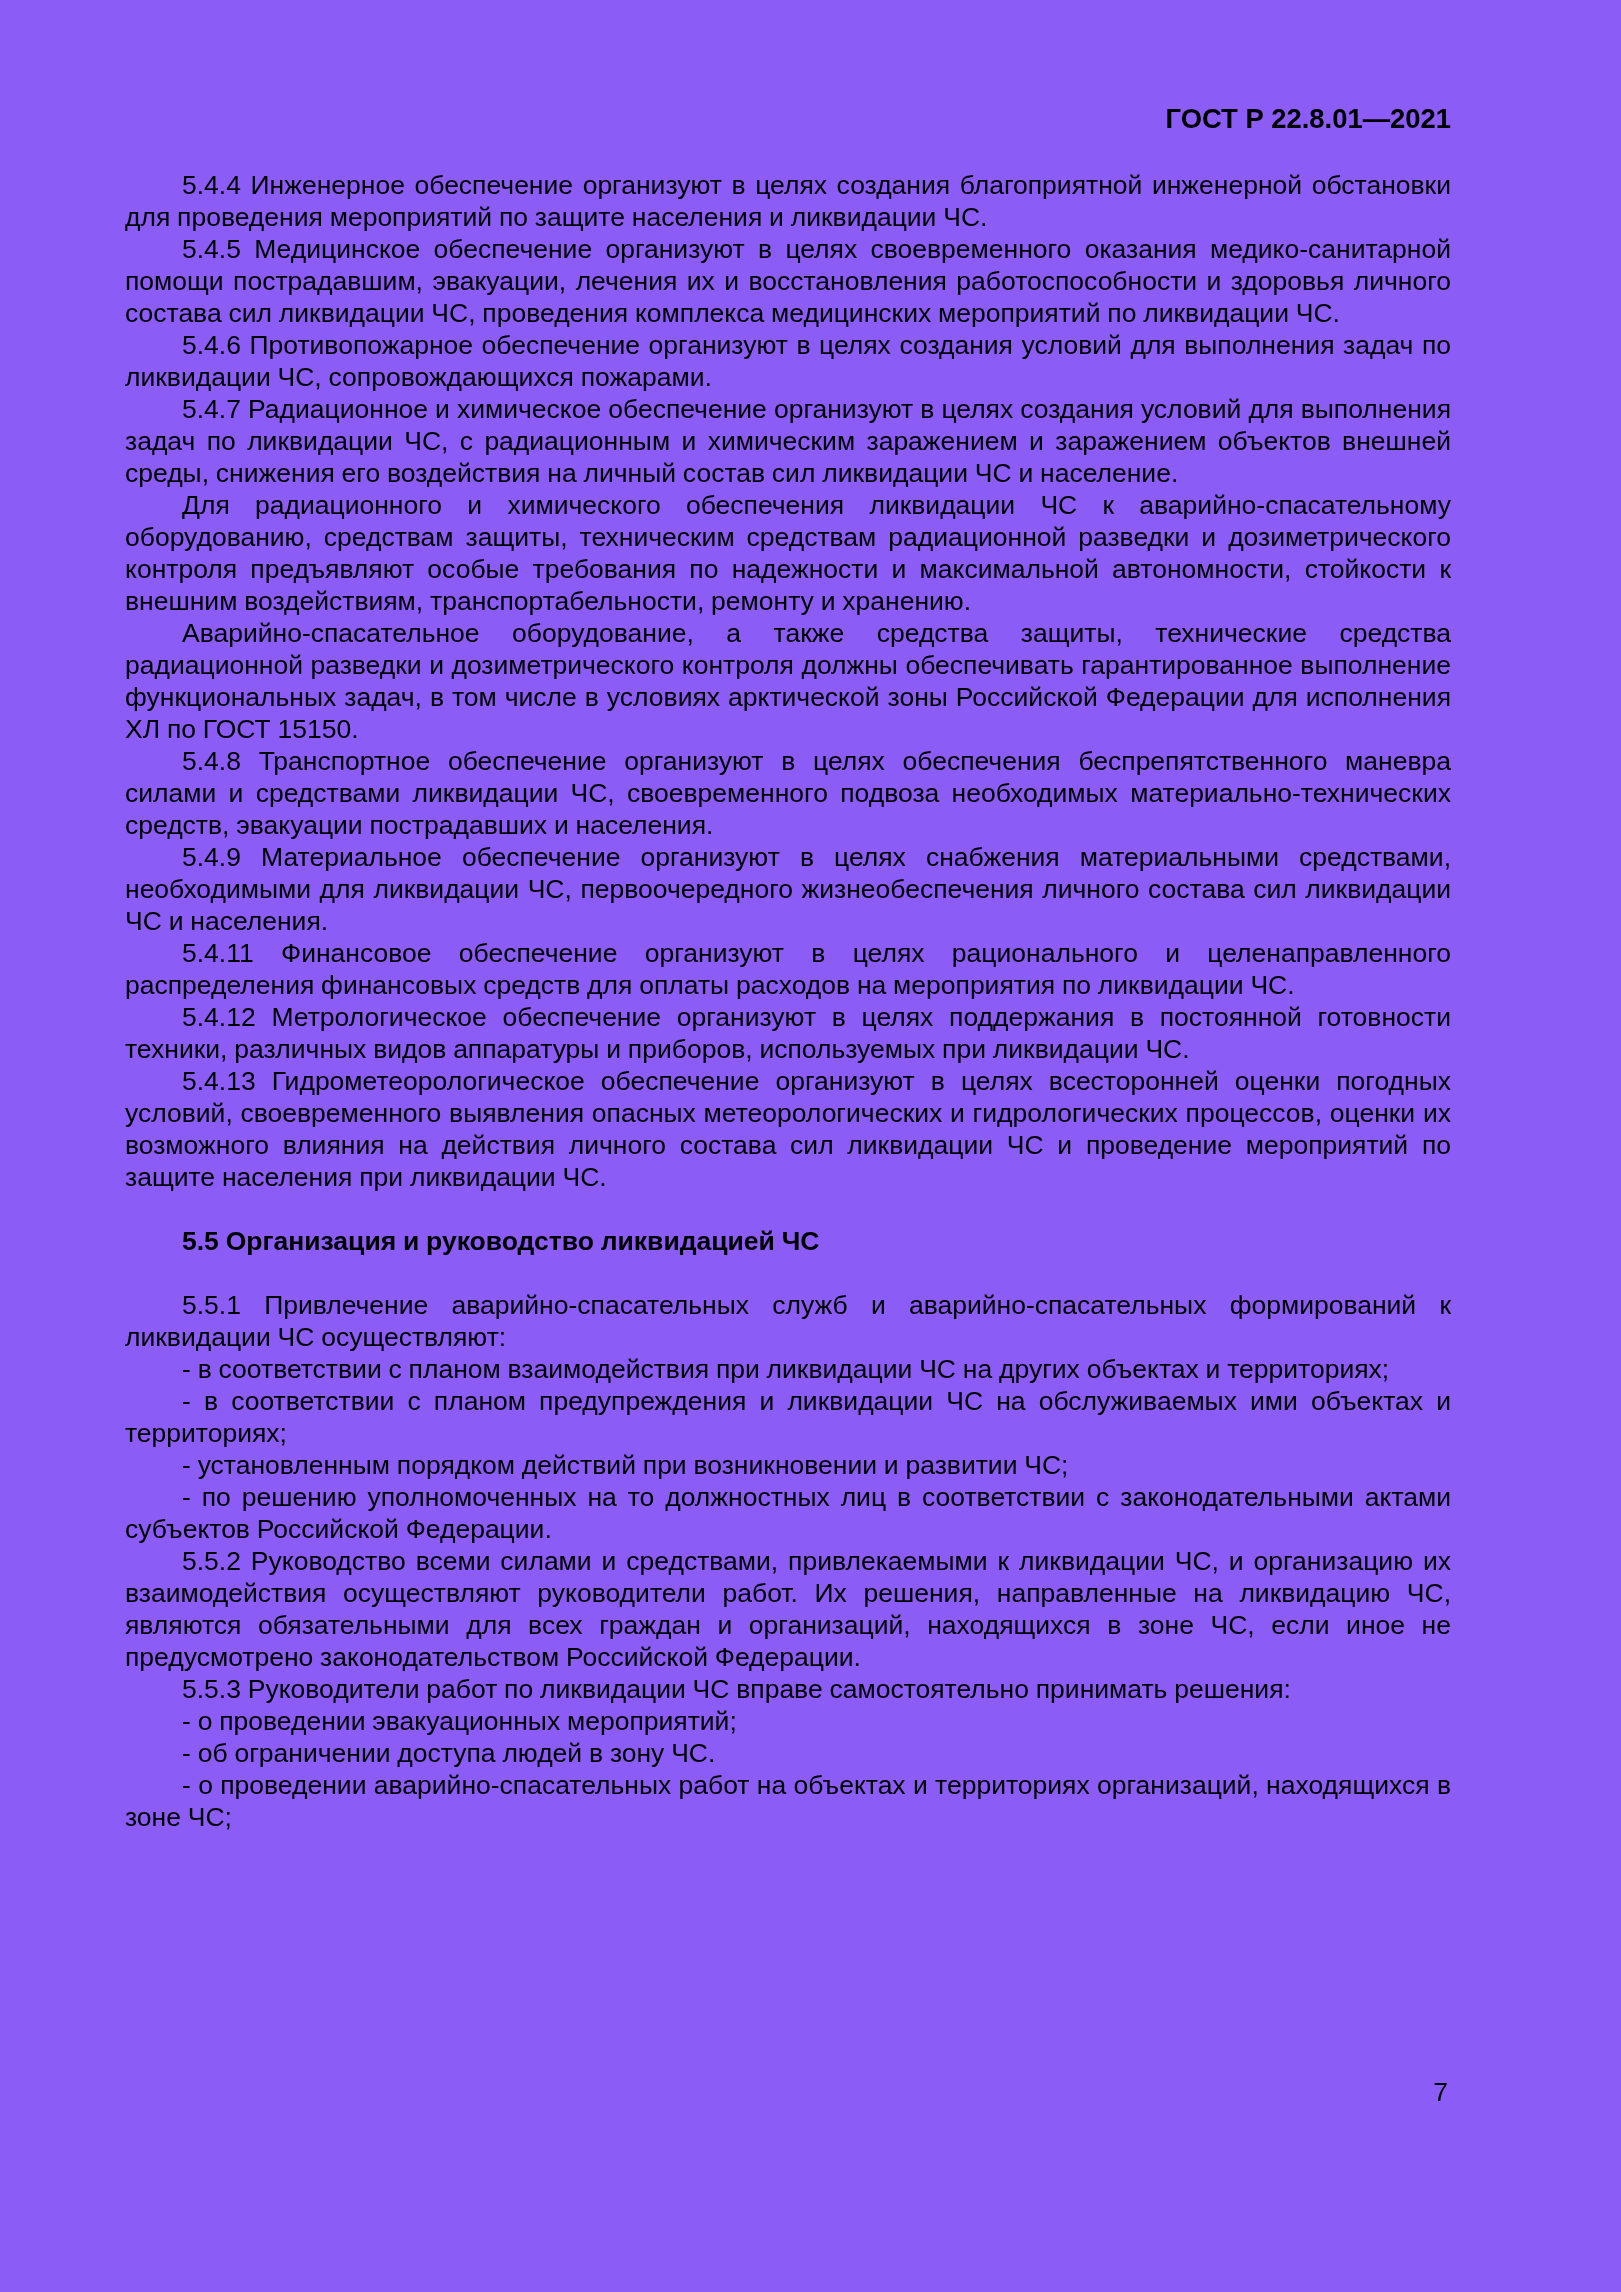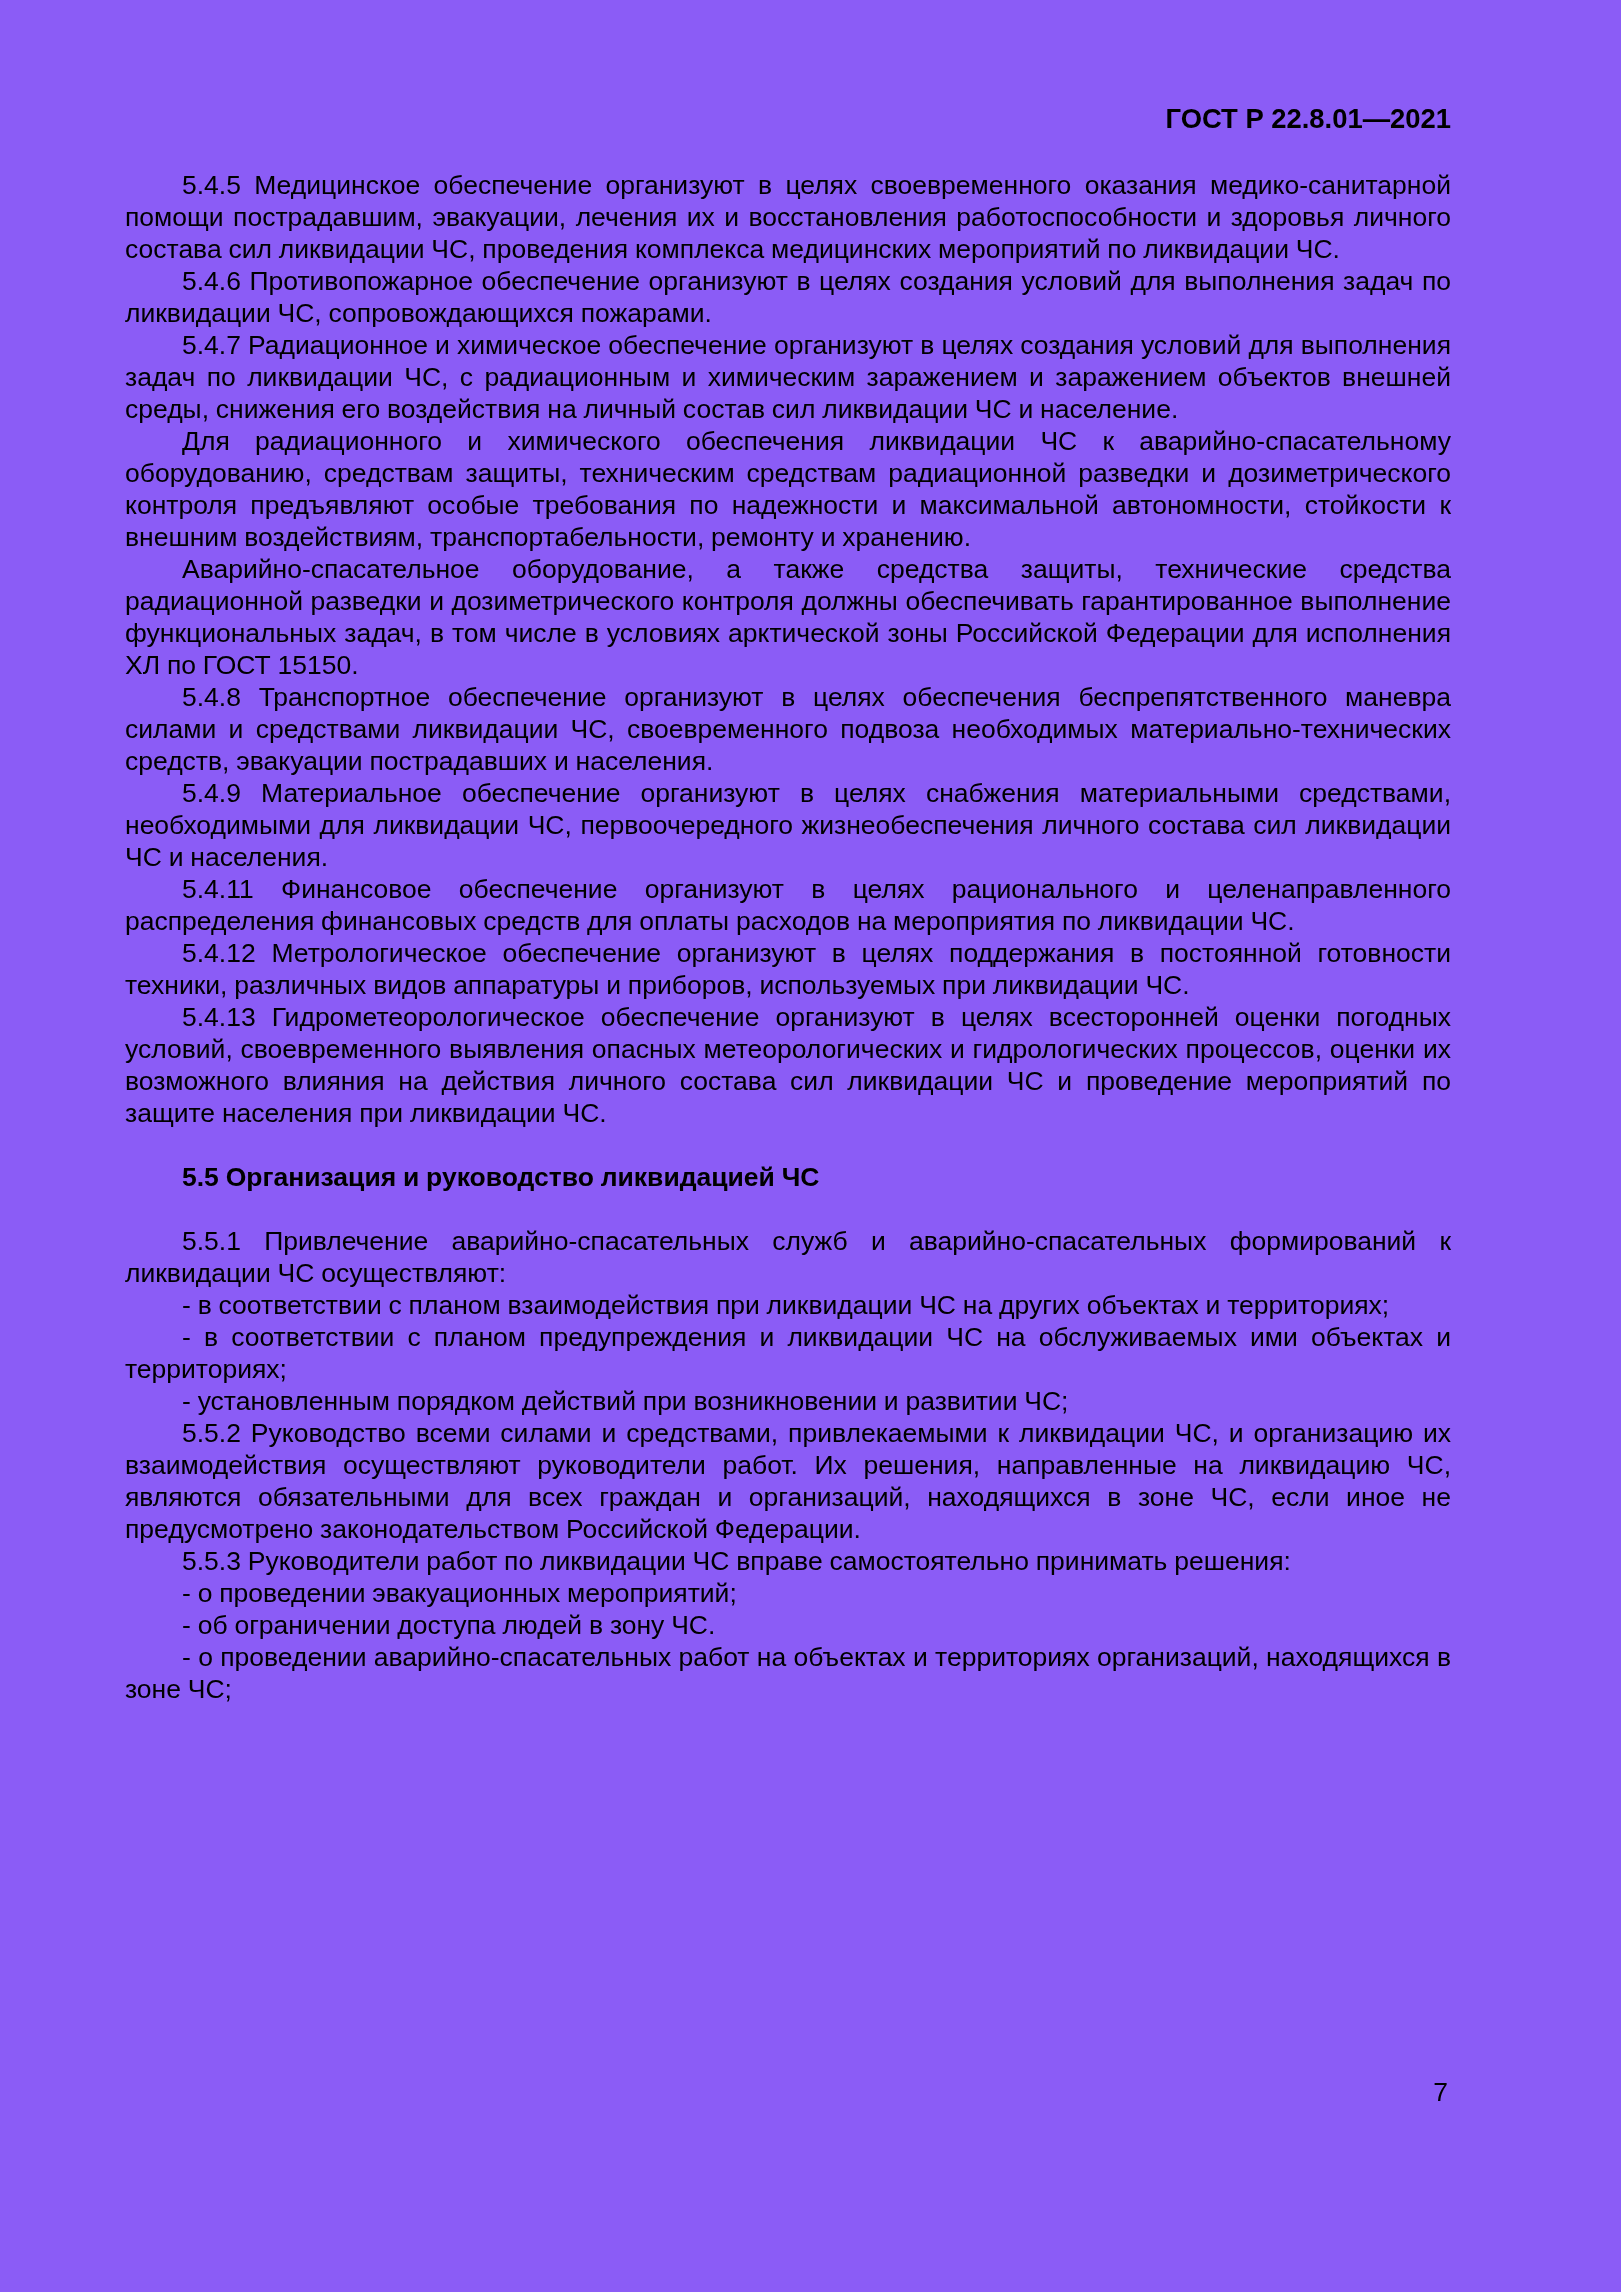--- a/index.html
+++ b/index.html
@@ -52,35 +52,37 @@
 </head>
 <body>
 
 <div class="page">
 
   <div class="doc-header">
     <span>ГОСТ Р 22.8.01—2021</span>
   </div>
 
   <div class="doc-body">
+    <p>5.4.4 Инженерное обеспечение организуют в целях создания благоприятной инженерной обстановки для проведения мероприятий по защите населения и ликвидации ЧС.</p>
     <p>5.4.5 Медицинское обеспечение организуют в целях своевременного оказания медико-санитарной помощи пострадавшим, эвакуации, лечения их и восстановления работоспособности и здоровья личного состава сил ликвидации ЧС, проведения комплекса медицинских мероприятий по ликвидации ЧС.</p>
     <p>5.4.6 Противопожарное обеспечение организуют в целях создания условий для выполнения задач по ликвидации ЧС, сопровождающихся пожарами.</p>
     <p>5.4.7 Радиационное и химическое обеспечение организуют в целях создания условий для выполнения задач по ликвидации ЧС, с радиационным и химическим заражением и заражением объектов внешней среды, снижения его воздействия на личный состав сил ликвидации ЧС и население.</p>
     <p>Для радиационного и химического обеспечения ликвидации ЧС к аварийно-спасательному оборудованию, средствам защиты, техническим средствам радиационной разведки и дозиметрического контроля предъявляют особые требования по надежности и максимальной автономности, стойкости к внешним воздействиям, транспортабельности, ремонту и хранению.</p>
     <p>Аварийно-спасательное оборудование, а также средства защиты, технические средства радиационной разведки и дозиметрического контроля должны обеспечивать гарантированное выполнение функциональных задач, в том числе в условиях арктической зоны Российской Федерации для исполнения ХЛ по ГОСТ 15150.</p>
     <p>5.4.8 Транспортное обеспечение организуют в целях обеспечения беспрепятственного маневра силами и средствами ликвидации ЧС, своевременного подвоза необходимых материально-технических средств, эвакуации пострадавших и населения.</p>
     <p>5.4.9 Материальное обеспечение организуют в целях снабжения материальными средствами, необходимыми для ликвидации ЧС, первоочередного жизнеобеспечения личного состава сил ликвидации ЧС и населения.</p>
     <p>5.4.11 Финансовое обеспечение организуют в целях рационального и целенаправленного распределения финансовых средств для оплаты расходов на мероприятия по ликвидации ЧС.</p>
     <p>5.4.12 Метрологическое обеспечение организуют в целях поддержания в постоянной готовности техники, различных видов аппаратуры и приборов, используемых при ликвидации ЧС.</p>
     <p>5.4.13 Гидрометеорологическое обеспечение организуют в целях всесторонней оценки погодных условий, своевременного выявления опасных метеорологических и гидрологических процессов, оценки их возможного влияния на действия личного состава сил ликвидации ЧС и проведение мероприятий по защите населения при ликвидации ЧС.</p>
     <p class="section-heading">5.5 Организация и руководство ликвидацией ЧС</p>
     <p>5.5.1 Привлечение аварийно-спасательных служб и аварийно-спасательных формирований к ликвидации ЧС осуществляют:</p>
     <p>- в соответствии с планом взаимодействия при ликвидации ЧС на других объектах и территориях;</p>
     <p>- в соответствии с планом предупреждения и ликвидации ЧС на обслуживаемых ими объектах и территориях;</p>
     <p>- установленным порядком действий при возникновении и развитии ЧС;</p>
+    <p>- по решению уполномоченных на то должностных лиц в соответствии с законодательными актами субъектов Российской Федерации.</p>
     <p>5.5.2 Руководство всеми силами и средствами, привлекаемыми к ликвидации ЧС, и организацию их взаимодействия осуществляют руководители работ. Их решения, направленные на ликвидацию ЧС, являются обязательными для всех граждан и организаций, находящихся в зоне ЧС, если иное не предусмотрено законодательством Российской Федерации.</p>
     <p>5.5.3 Руководители работ по ликвидации ЧС вправе самостоятельно принимать решения:</p>
     <p>- о проведении эвакуационных мероприятий;</p>
     <p>- об ограничении доступа людей в зону ЧС.</p>
     <p>- о проведении аварийно-спасательных работ на объектах и территориях организаций, находящихся в зоне ЧС;</p>
   </div>
 
   <div class="page-number">7</div>
 
 </div>

